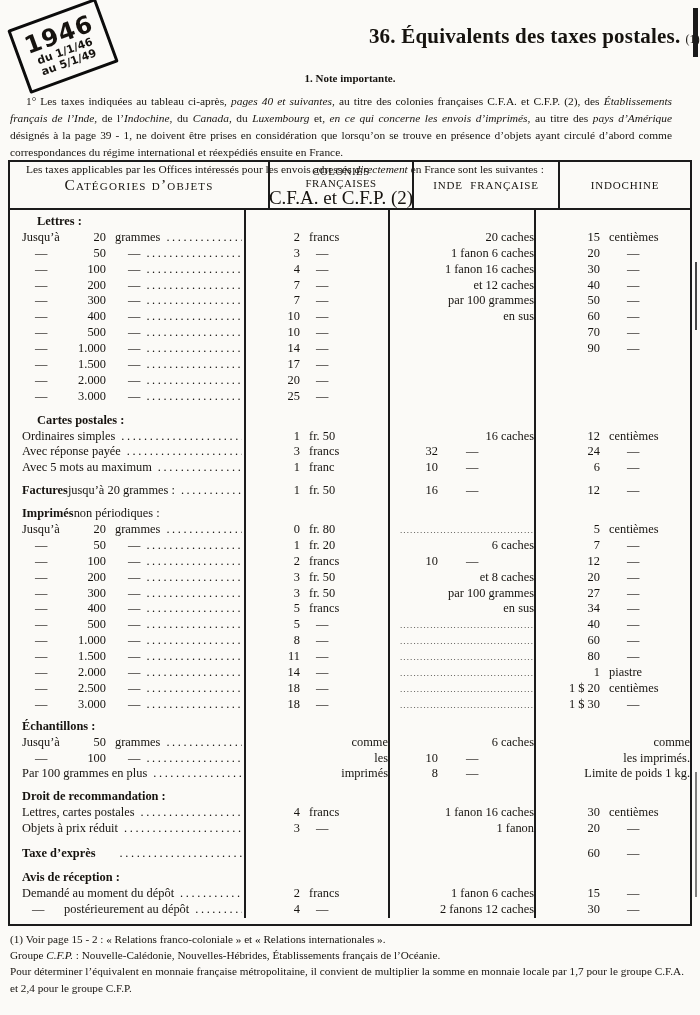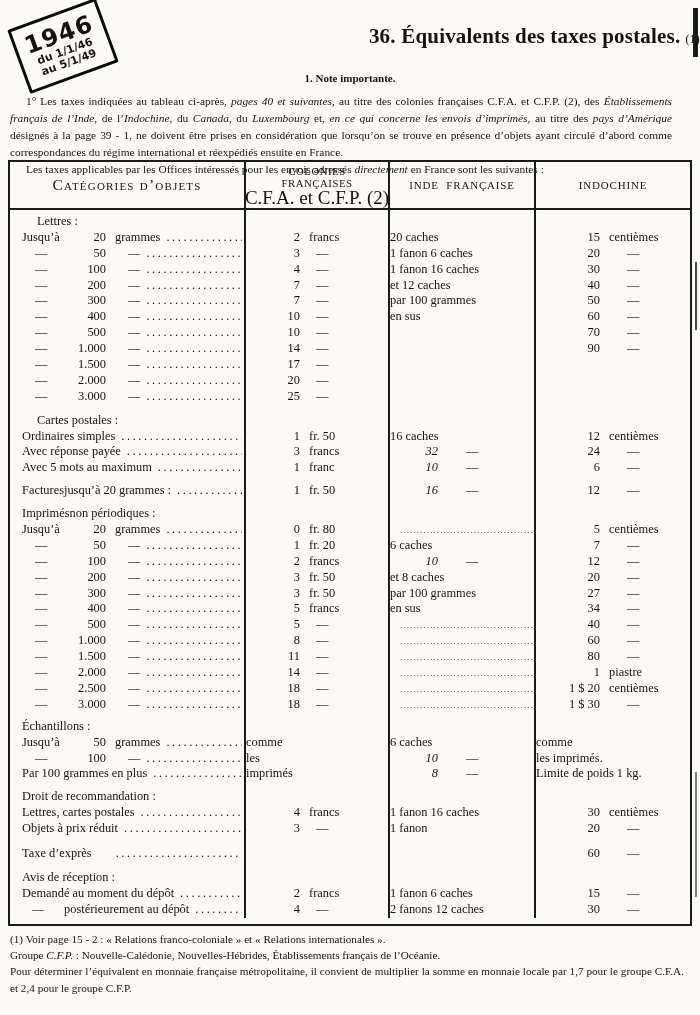--- a/index.html
+++ b/index.html
@@ -17,28 +17,28 @@
   .art2{right:3px;top:262px;width:2px;height:68px;opacity:.8;}
   .art3{right:3px;top:772px;width:2px;height:125px;opacity:.55;}
   
   .doc-title{margin:0;padding-top:24px;text-align:right;font-size:21px;font-weight:bold;letter-spacing:.2px;}
   .doc-title .ref{font-size:12px;font-weight:normal;margin-left:5px;}
   .note-heading{margin:0;padding-top:23px;text-align:center;font-size:11px;font-weight:bold;}
   
   .intro{margin:9px 28px 0 10px;font-size:11.4px;line-height:17px;text-align:justify;}
   .intro p{margin:0;text-indent:16px;}
   .i{font-style:italic;}
-  .b{font-weight:normal;text-align:right;}
+  .b{font-weight:bold;text-align:right;}
   
   .tbl{position:absolute;left:8px;top:160px;width:684px;box-sizing:border-box;
        border:2px solid #1b1b1b;font-size:12.4px;}
   .thead{display:flex;border-bottom:2.5px solid #1b1b1b;height:46px;}
   .hc{box-sizing:border-box;border-right:2px solid #1b1b1b;display:flex;flex-direction:column;
       align-items:center;justify-content:center;text-align:center;}
-  .hc1{width:236px;font-variant:small-caps;font-size:15.5px;letter-spacing:1.2px;}
+  .hc1{width:260px;font-variant:small-caps;font-size:15.5px;letter-spacing:1.2px;}
   .hc2{width:144px;}
   .h2l{font-size:10.8px;letter-spacing:.5px;line-height:12px;}
   .h2big{font-size:19px;line-height:15px;margin-top:1px;white-space:nowrap;}
   .hc3{width:146px;font-size:11px;letter-spacing:.8px;word-spacing:4px;}
   .hc4{flex:1;border-right:none;font-size:11px;letter-spacing:.8px;}
   .tbody{padding-bottom:6px;}
   .trow{display:flex;height:15.9px;line-height:15.9px;}
   .trow.gaprow{height:auto;}
   .c{box-sizing:border-box;height:100%;display:flex;align-items:baseline;overflow:hidden;}
   .c1{width:236px;border-right:2px solid #1b1b1b;}
@@ -49,27 +49,27 @@
   .lab.ind{padding-left:27px;}
   .wp{flex:none;width:44px;}
   .wp.dash{text-indent:13px;}
   .ww{flex:none;width:40px;text-align:right;}
   .wu{flex:none;padding-left:9px;}
   .wu.dash{padding-left:22px;}
   .tpre{flex:none;width:42px;text-indent:10px;}
   .dots{flex:1;overflow:hidden;white-space:nowrap;letter-spacing:2.6px;padding-left:6px;margin-right:2px;}
   .n{flex:none;text-align:right;}
   .c2 .n{width:54px;}
-  .c3 .n{width:48px;font-style:italic;}
+  .c3 .n{width:48px;}
   .c4 .n{width:64px;}
   .u{flex:none;padding-left:9px;white-space:nowrap;}
   .c2 .u.dash{padding-left:16px;}
   .c3 .u.dash{padding-left:28px;}
   .c4 .u.dash{padding-left:27px;}
-  .cc{flex:1;text-align:left;white-space:nowrap;}
+  .cc{flex:1;text-align:right;white-space:nowrap;}
   .dotfill{flex:1;overflow:hidden;white-space:nowrap;font-size:9px;letter-spacing:1.1px;
            padding:0 8px 0 10px;align-self:center;line-height:10px;}
   
   .foot{position:absolute;left:10px;right:16px;top:931px;font-size:11.2px;line-height:16.2px;text-align:justify;}
   .foot p{margin:0;}
 </style>
 </head>
 <body>
 
 <div class="page">

